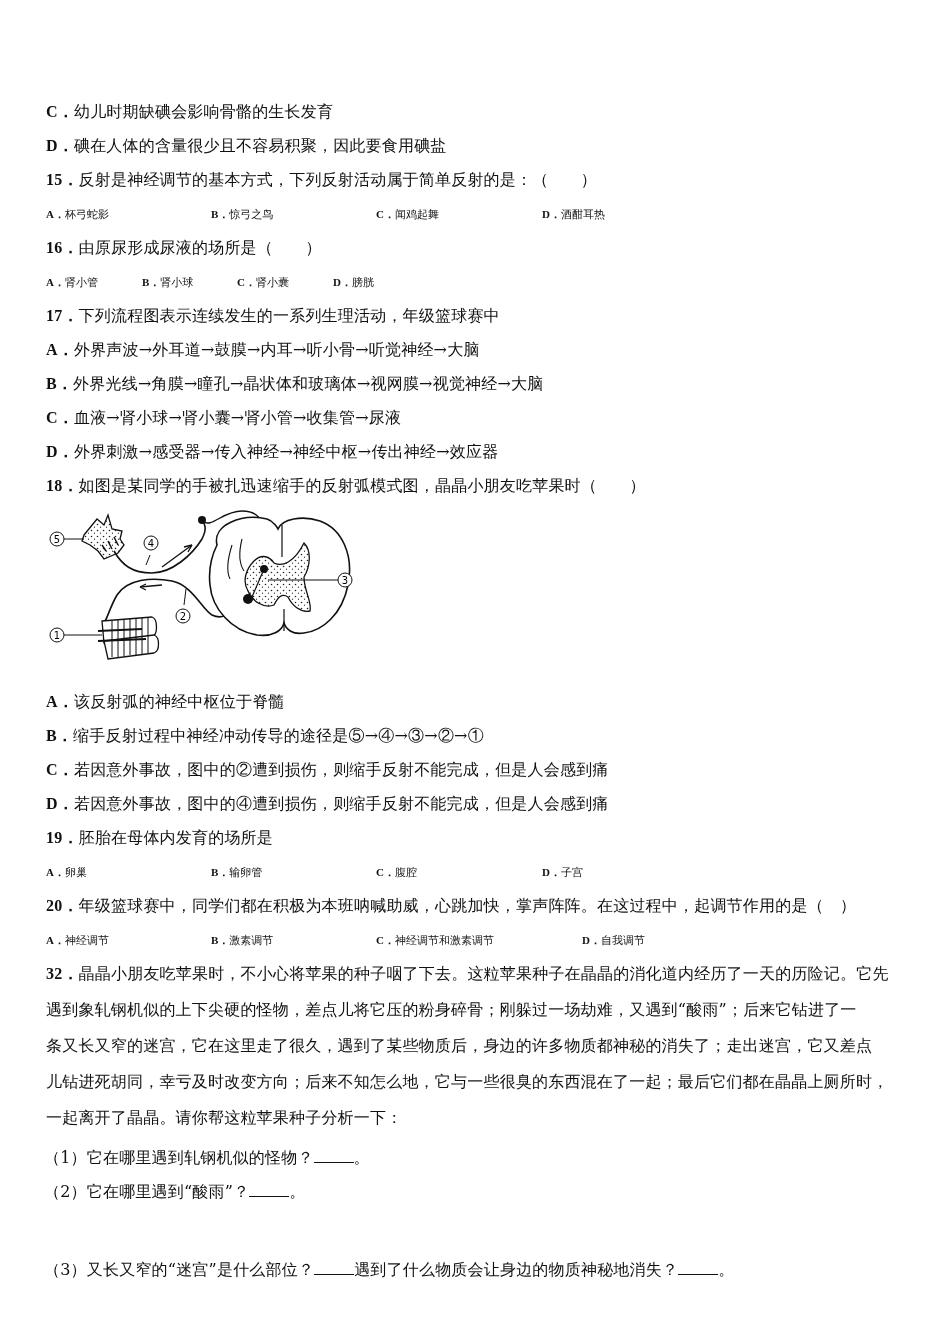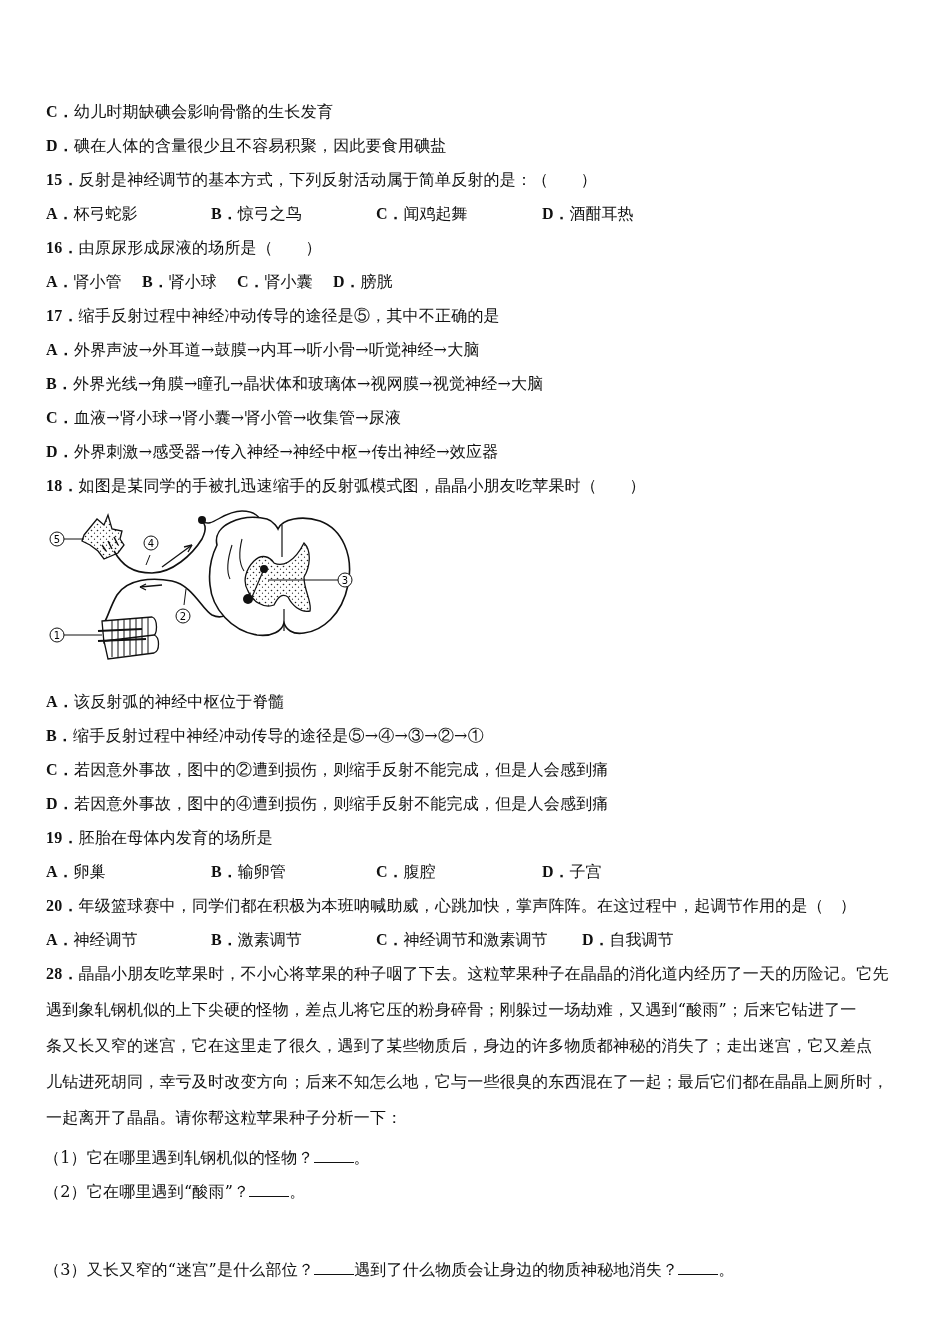--- a/index.html
+++ b/index.html
@@ -1,19 +1,19 @@
 <!DOCTYPE html>
 <html><head>
   <meta charset="utf-8">
   <style>
     html, body { margin: 0; padding: 0; background: #ffffff; }
     body { width: 950px; height: 1344px; position: relative; overflow: hidden;
            font-family: "DejaVu Serif", "Liberation Serif", serif; color: #111; }
     .line { position: absolute; left: 46px; font-size: 16px; line-height: 20px; white-space: nowrap; letter-spacing: 0.2px; }
-    .opt { position: absolute; font-size: 16px; line-height: 20px; white-space: nowrap; }
+    .opt { position: absolute; font-size: 11px; line-height: 20px; white-space: nowrap; }
     .lbl { font-weight: bold; font-family: "Liberation Serif", "DejaVu Serif", serif; }
     .qnum { font-family: "Liberation Serif", "DejaVu Serif", serif; font-weight: bold; }
     .blank { display: inline-block; width: 40px; border-bottom: 1px solid #111; height: 14px; vertical-align: baseline; }
     .figure { position: absolute; left: 42px; top: 505px; width: 320px; height: 160px; }
   </style>
 </head>
 <body>
 
 <div class="line" style="top:102px">
   <span class="lbl">C．</span><span>幼儿时期缺碘会影响骨骼的生长发育</span>
@@ -32,21 +32,21 @@
 
 <div class="line" style="top:238px">
   <span class="qnum">16．</span><span>由原尿形成尿液的场所是（　　）</span>
 </div>
 <div class="opt" style="left:46px;top:272px"><span class="lbl">A．</span><span>肾小管</span></div>
 <div class="opt" style="left:142px;top:272px"><span class="lbl">B．</span><span>肾小球</span></div>
 <div class="opt" style="left:237px;top:272px"><span class="lbl">C．</span><span>肾小囊</span></div>
 <div class="opt" style="left:333px;top:272px"><span class="lbl">D．</span><span>膀胱</span></div>
 
 <div class="line" style="top:306px">
-  <span class="qnum">17．</span><span>缩手反射过程中神经冲动传导的途径是⑤，其中不正确的是</span>
+  <span class="qnum">17．</span><span>下列流程图表示连续发生的一系列生理活动，年级篮球赛中</span>
 </div>
 <div class="line" style="top:340px"><span class="lbl">A．</span><span>外界声波→外耳道→鼓膜→内耳→听小骨→听觉神经→大脑</span></div>
 <div class="line" style="top:374px"><span class="lbl">B．</span><span>外界光线→角膜→瞳孔→晶状体和玻璃体→视网膜→视觉神经→大脑</span></div>
 <div class="line" style="top:408px"><span class="lbl">C．</span><span>血液→肾小球→肾小囊→肾小管→收集管→尿液</span></div>
 <div class="line" style="top:442px"><span class="lbl">D．</span><span>外界刺激→感受器→传入神经→神经中枢→传出神经→效应器</span></div>
 
 <div class="line" style="top:476px">
   <span class="qnum">18．</span><span>如图是某同学的手被扎迅速缩手的反射弧模式图，晶晶小朋友吃苹果时（　　）</span>
 </div>
 
@@ -134,21 +134,21 @@
 
 <div class="line" style="top:896px">
   <span class="qnum">20．</span><span>年级篮球赛中，同学们都在积极为本班呐喊助威，心跳加快，掌声阵阵。在这过程中，起调节作用的是（　）</span>
 </div>
 <div class="opt" style="left:46px;top:930px"><span class="lbl">A．</span><span>神经调节</span></div>
 <div class="opt" style="left:211px;top:930px"><span class="lbl">B．</span><span>激素调节</span></div>
 <div class="opt" style="left:376px;top:930px"><span class="lbl">C．</span><span>神经调节和激素调节</span></div>
 <div class="opt" style="left:582px;top:930px"><span class="lbl">D．</span><span>自我调节</span></div>
 
 <div class="line" style="top:964px">
-  <span class="qnum">28．</span><span>晶晶小朋友吃苹果时，不小心将苹果的种子咽了下去。这粒苹果种子在晶晶的消化道内经历了一天的历险记。它先</span>
+  <span class="qnum">32．</span><span>晶晶小朋友吃苹果时，不小心将苹果的种子咽了下去。这粒苹果种子在晶晶的消化道内经历了一天的历险记。它先</span>
 </div>
 <div class="line" style="top:1000px">遇到象轧钢机似的上下尖硬的怪物，差点儿将它压的粉身碎骨；刚躲过一场劫难，又遇到“酸雨”；后来它钻进了一</div>
 <div class="line" style="top:1036px">条又长又窄的迷宫，它在这里走了很久，遇到了某些物质后，身边的许多物质都神秘的消失了；走出迷宫，它又差点</div>
 <div class="line" style="top:1072px">儿钻进死胡同，幸亏及时改变方向；后来不知怎么地，它与一些很臭的东西混在了一起；最后它们都在晶晶上厕所时，</div>
 <div class="line" style="top:1108px">一起离开了晶晶。请你帮这粒苹果种子分析一下：</div>
 
 <div class="line" style="top:1148px;left:44px">
   <span>（1）</span><span>它在哪里遇到轧钢机似的怪物？</span><span class="blank"></span><span>。</span>
 </div>
 <div class="line" style="top:1182px;left:44px">

